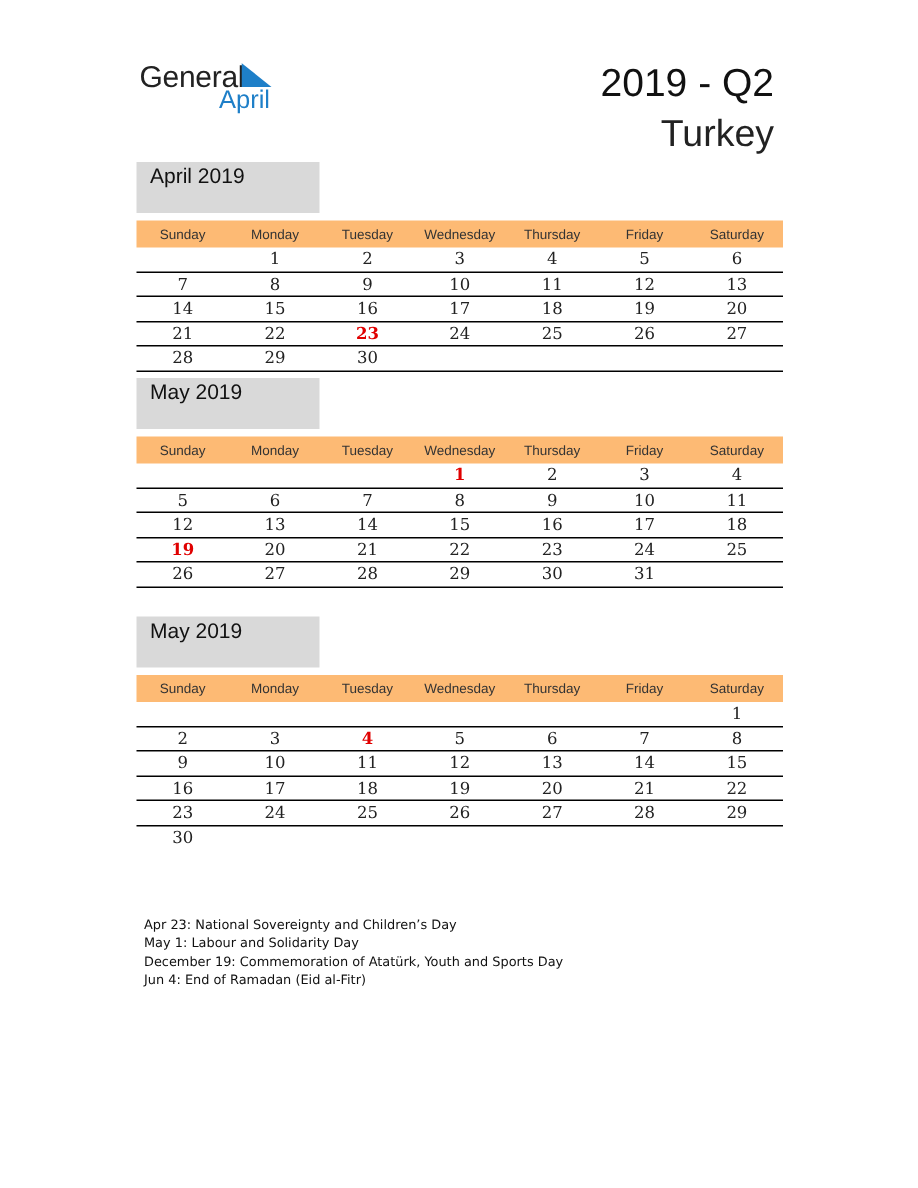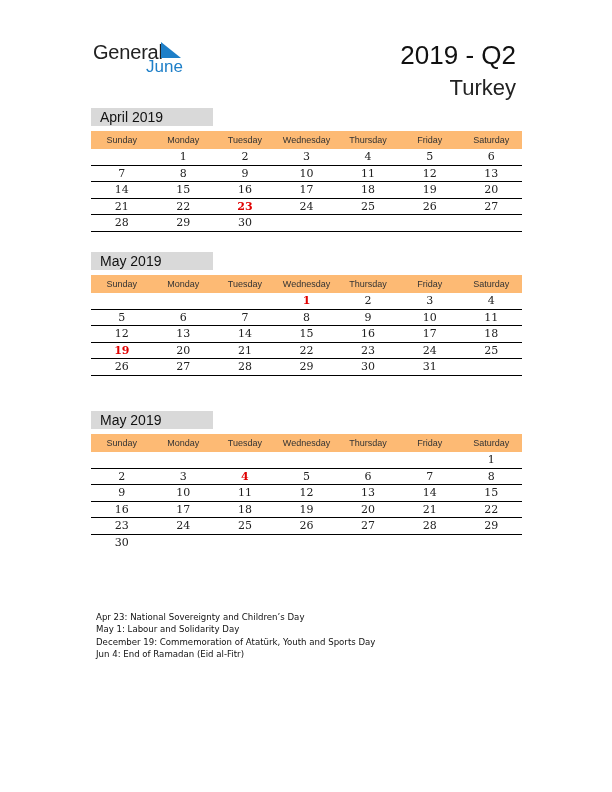--- a/index.html
+++ b/index.html
@@ -2,40 +2,40 @@
 <html><head>
 <meta charset="utf-8">
 <style>
   html, body { margin:0; padding:0; background:#fff; }
   body { width:612px; height:792px; position:relative; overflow:hidden; font-family:"Liberation Sans", sans-serif; color:#000; }
   .logo { position:absolute; left:93px; top:41px; }
   .logo .general { position:absolute; left:0; top:0; font-size:20px; color:#222; white-space:nowrap; letter-spacing:-0.2px; }
   .logo .blue { position:absolute; left:53px; top:16px; font-size:17px; color:#1e7fc8; white-space:nowrap; }
   .logo svg { position:absolute; left:68px; top:1px; }
   .qtitle { position:absolute; right:96px; top:40px; font-size:26px; color:#111; white-space:nowrap;margin-left:24px; }
-  .country { position:absolute; right:96px; top:75px; font-size:22px; color:#222; white-space:nowrap; }
+  .country { position:absolute; right:96px; top:75px; font-size:25px; color:#222; white-space:nowrap; }
   .month { position:absolute; left:91px; width:431px; }
-  .month-label { width:122px; height:18px; background:#d9d9d9; font-size:14px; line-height:18px; padding-left:9px; box-sizing:border-box; color:#111; }
+  .month-label { width:122px; height:34px; background:#d9d9d9; font-size:14px; line-height:18px; padding-left:9px; box-sizing:border-box; color:#111; }
   .dow-row { display:flex; margin-top:5px; background:#fdba74; height:18px; }
   .dow-row span { flex:1; text-align:center; font-size:9px; line-height:18px; color:#333; }
   .week { display:flex; height:15.5px; border-bottom:1.3px solid #000; }
   .week.nobottom { border-bottom:none; }
   .week span { flex:1; text-align:center; font-family:"DejaVu Serif", serif; font-size:11px; line-height:16px; color:#222; }
   .week span.hol { color:#e00000; font-weight:bold; }
   .notes { position:absolute; left:96px; top:570px; font-family:"DejaVu Sans", sans-serif; font-size:8.6px; line-height:12.4px; color:#111;margin-top:41px; }
 </style>
 </head>
 <body>
 
 <div class="logo">
   <span class="general">General</span>
   <svg width="22" height="16" viewBox="0 0 22 16">
       <polygon points="0,0 0,16 20,16" fill="#1e7fc8"></polygon>
     </svg>
-  <span class="blue">June</span>
+  <span class="blue">April</span>
 </div>
 
 <div class="qtitle">2019 - Q2</div>
 <div class="country">Turkey</div>
 
 <div class="month" style="top:108px;">
     <div class="month-label">April 2019</div>
     <div class="dow-row">
       <span>Sunday</span>
       <span>Monday</span>

